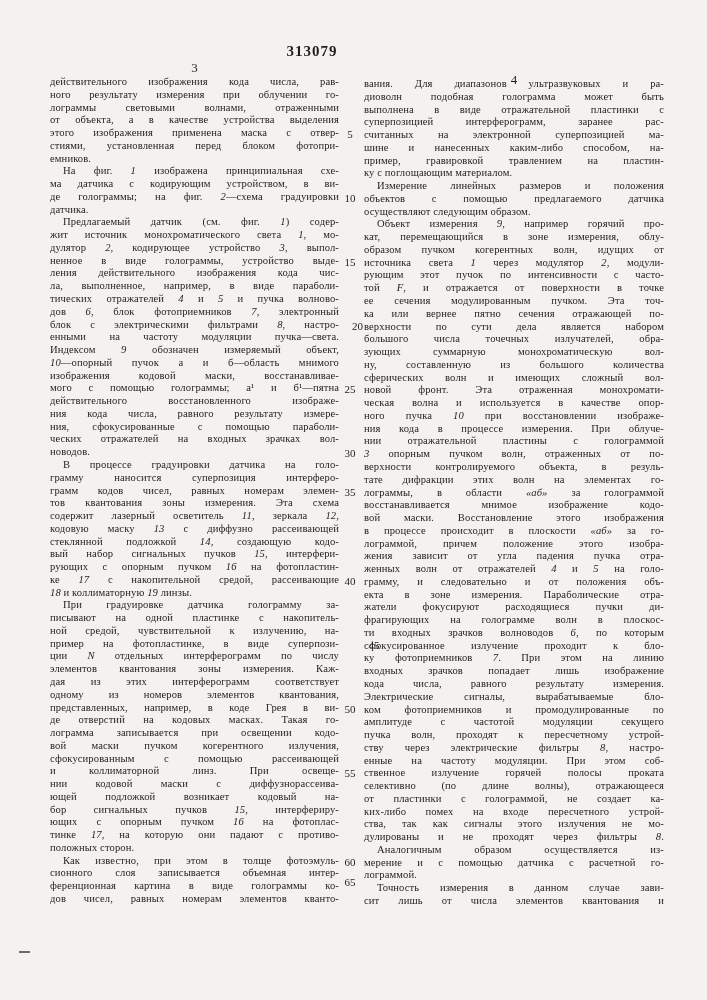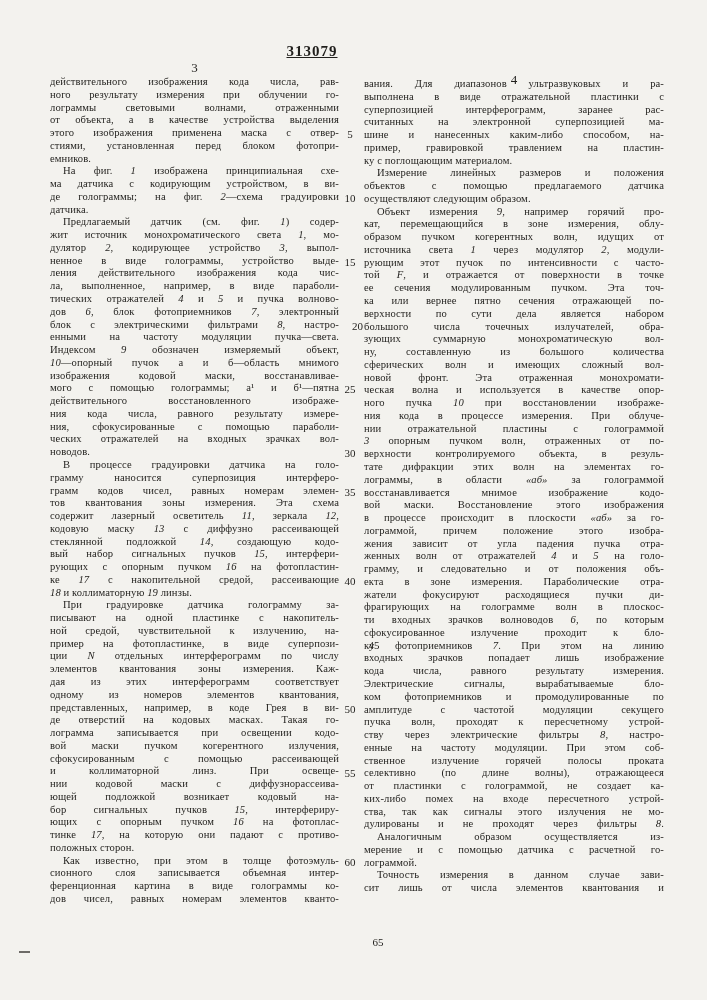--- a/index.html
+++ b/index.html
@@ -5,21 +5,21 @@
   html,body { margin:0; padding:0; }
   body {
     width:707px; height:1000px; position:relative;
     background:#f3f2ee;
     font-family:"Liberation Serif", serif;
     color:#201f1c;
     overflow:hidden;
   }
   .patent-number {
     position:absolute; left:0; top:43px; width:624px;
-    text-align:center; font-size:15px; font-weight:bold; letter-spacing:1px;text-decoration:underline;
+    text-align:center; font-size:15px; font-weight:bold; letter-spacing:1px;
   }
   .col-page-num { position:absolute; font-size:13px; text-align:center; }
   #pagenum-left  { left:50px;  top:60px; width:289px; }
   #pagenum-right { left:364px; top:72px; width:300px; }
   .column { position:absolute; width:289px; font-size:10.6px; }
   #col-left  { left:50px;  top:76px; }
   #col-right { left:364px; top:78px; width:300px; }
   .line {
     height:12.77px; line-height:12.77px; overflow:hidden;
     text-align:justify; text-align-last:justify;
@@ -118,24 +118,25 @@
     <div class="gutter-num" style="top: 255.78px;">15</div>
     <div class="gutter-num" style="top: 319.63px; text-align: right;">20</div>
     <div class="gutter-num" style="top: 383.48px;">25</div>
     <div class="gutter-num" style="top: 447.33px;">30</div>
     <div class="gutter-num" style="top: 486px;">35</div>
     <div class="gutter-num" style="top: 575.03px;">40</div>
     <div class="gutter-num" style="top: 638.88px; margin-left: 24px;">45</div>
     <div class="gutter-num" style="top: 702.73px;">50</div>
     <div class="gutter-num" style="top: 766.58px;">55</div>
     <div class="gutter-num" style="top: 856px;">60</div>
-    <div class="gutter-num" style="top: 936px; margin-left: 28px;">65</div>
+    <div class="gutter-num" style="top: 876px;">65</div>
   </div>
 <div class="column" id="col-right">
     <div class="line">вания. Для диапазонов ультразвуковых и ра-</div>
+    <div class="line">диоволн подобная голограмма может быть</div>
     <div class="line">выполнена в виде отражательной пластинки с</div>
     <div class="line">суперпозицией интерферограмм, заранее рас-</div>
     <div class="line">считанных на электронной суперпозицией ма-</div>
     <div class="line">шине и нанесенных каким-либо способом, на-</div>
     <div class="line">пример, гравировкой травлением на пластин-</div>
     <div class="line pend">ку с поглощающим материалом.</div>
     <div class="line pstart">Измерение линейных размеров и положения</div>
     <div class="line">объектов с помощью предлагаемого датчика</div>
     <div class="line pend">осуществляют следующим образом.</div>
     <div class="line pstart">Объект измерения <i>9</i>, например горячий про-</div>

